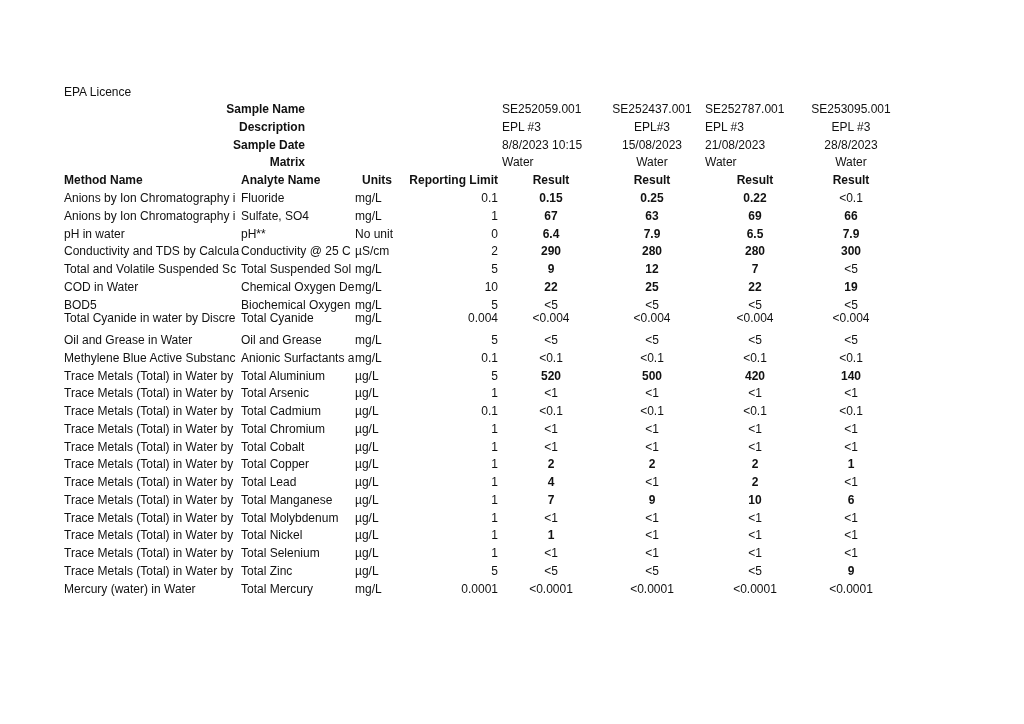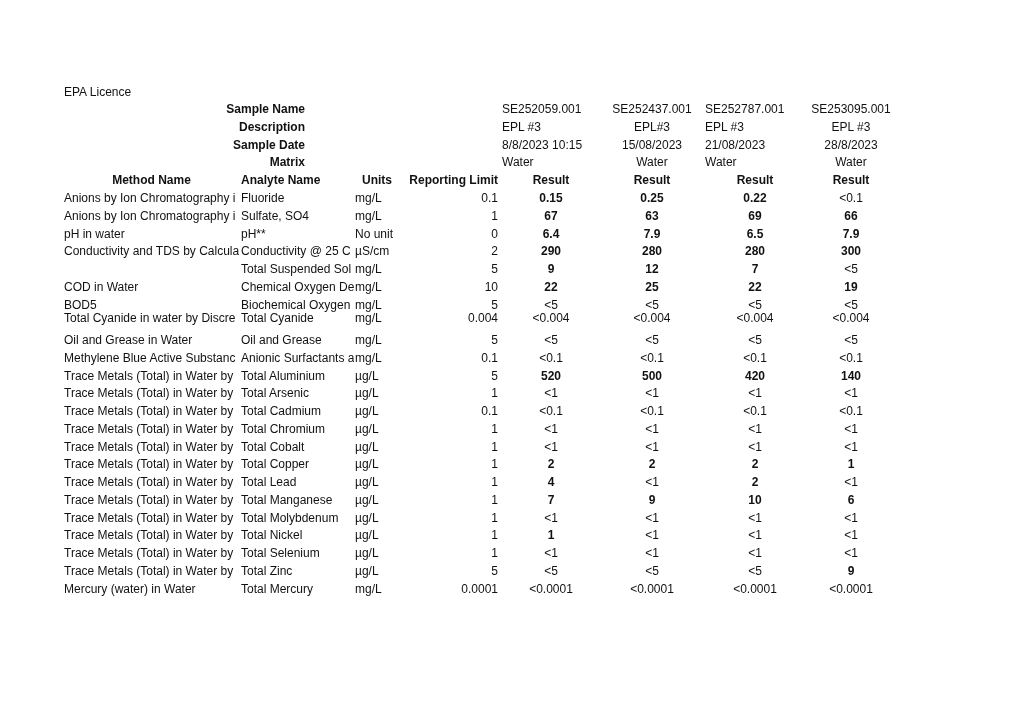--- a/index.html
+++ b/index.html
@@ -12,21 +12,21 @@
   .c-method { left:64px; width:175px; }
   .c-analyte { left:241px; width:113px; }
   .c-units { left:355px; width:50px; }
   .c-rl { left:400px; width:98px; text-align:right; }
   .r1 { left:502px; width:98px; text-align:center; }
   .r2 { left:603px; width:98px; text-align:center; }
   .r3 { left:705px; width:100px; text-align:center; }
   .r4 { left:801px; width:100px; text-align:center; }
   .m-left { text-align:left !important; }
   .hdr { font-weight:bold; }
-  .hdr.c-method { text-align:center; }
+  .hdr.c-method { }
   .hdr.c-analyte { text-align:left; width:110px; left:241px; }
   .hdr.c-units { left:362px; }
   .hdr.c-rl { left:400px; width:98px; }
   .bold { font-weight:bold; }
   .row { position:absolute; left:0; width:1024px; height:18px; line-height:18px; }
 </style>
 </head>
 <body>
 
 <div class="title">EPA Licence</div>
@@ -106,20 +106,21 @@
       <span class="cell c-method">Conductivity and TDS by Calcula</span>
       <span class="cell c-analyte">Conductivity @ 25 C</span>
       <span class="cell c-units">µS/cm</span>
       <span class="cell c-rl">2</span>
       <span class="cell r1 bold">290</span>
       <span class="cell r2 bold">280</span>
       <span class="cell r3 bold">280</span>
       <span class="cell r4 bold">300</span>
     </div>
     <div class="row" style="top: 260px;">
+      <span class="cell c-method">Total and Volatile Suspended Sc</span>
       <span class="cell c-analyte">Total Suspended Sol</span>
       <span class="cell c-units">mg/L</span>
       <span class="cell c-rl">5</span>
       <span class="cell r1 bold">9</span>
       <span class="cell r2 bold">12</span>
       <span class="cell r3 bold">7</span>
       <span class="cell r4">&lt;5</span>
     </div>
     <div class="row" style="top: 277.75px;">
       <span class="cell c-method">COD in Water</span>

